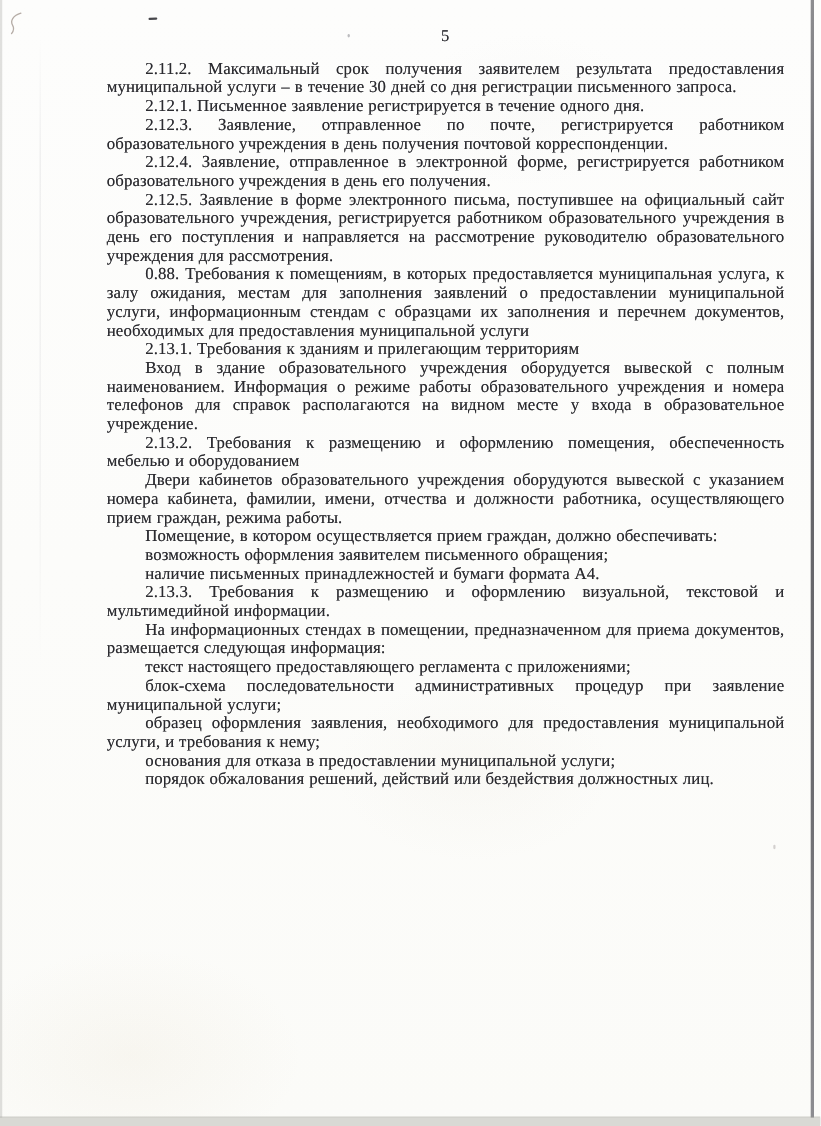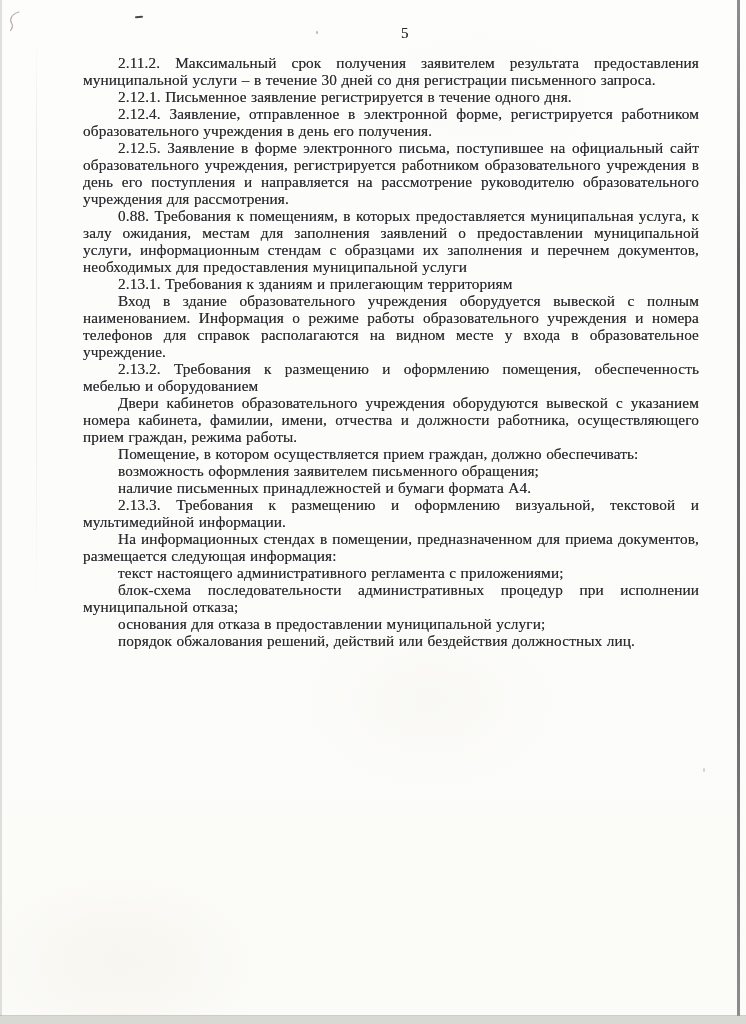--- a/index.html
+++ b/index.html
@@ -29,21 +29,21 @@
     left: 97px;
     width: 616px;
     text-align: center;
     font-size: 15px;
     letter-spacing: 0.5px;
     text-shadow: 0 0 0.6px rgba(43,43,48,0.65);
   }
   .text-block {
     position: absolute;
     top: 54px;
-    left: 83px;
+    left: 97px;
     width: 616px;
   }
   .text-block p {
     margin: 0;
     padding: 0;
     font-size: 15.3px;
     line-height: 17px;
     text-align: justify;
     text-indent: 35px;
     letter-spacing: 0.1px;
@@ -137,34 +137,36 @@
   <div class="mark-dash"></div>
   <div class="speck-1"></div>
   <div class="speck-2"></div>
   <div class="crease-left"></div>
 
   <div class="page-number">5</div>
 
   <div class="text-block">
     <p>2.11.2. Максимальный срок получения заявителем результата предоставления муниципальной услуги – в течение 30 дней со дня регистрации письменного запроса.</p>
     <p>2.12.1. Письменное заявление регистрируется в течение одного дня.</p>
+    <p>2.12.3. Заявление, отправленное по почте, регистрируется работником образовательного учреждения в день получения почтовой корреспонденции.</p>
     <p>2.12.4. Заявление, отправленное в электронной форме, регистрируется работником образовательного учреждения в день его получения.</p>
     <p>2.12.5. Заявление в форме электронного письма, поступившее на официальный сайт образовательного учреждения, регистрируется работником образовательного учреждения в день его поступления и направляется на рассмотрение руководителю образовательного учреждения для рассмотрения.</p>
     <p>0.88. Требования к помещениям, в которых предоставляется муниципальная услуга, к залу ожидания, местам для заполнения заявлений о предоставлении муниципальной услуги, информационным стендам с образцами их заполнения и перечнем документов, необходимых для предоставления муниципальной услуги</p>
     <p>2.13.1. Требования к зданиям и прилегающим территориям</p>
     <p>Вход в здание образовательного учреждения оборудуется вывеской с полным наименованием. Информация о режиме работы образовательного учреждения и номера телефонов для справок располагаются на видном месте у входа в образовательное учреждение.</p>
     <p>2.13.2. Требования к размещению и оформлению помещения, обеспеченность мебелью и оборудованием</p>
     <p>Двери кабинетов образовательного учреждения оборудуются вывеской с указанием номера кабинета, фамилии, имени, отчества и должности работника, осуществляющего прием граждан, режима работы.</p>
     <p>Помещение, в котором осуществляется прием граждан, должно обеспечивать:</p>
     <p>возможность оформления заявителем письменного обращения;</p>
     <p>наличие письменных принадлежностей и бумаги формата А4.</p>
     <p>2.13.3. Требования к размещению и оформлению визуальной, текстовой и мультимедийной информации.</p>
     <p>На информационных стендах в помещении, предназначенном для приема документов, размещается следующая информация:</p>
-    <p>текст настоящего административного регламента с приложениями;</p>
-    <p>блок-схема последовательности административных процедур при исполнении муниципальной отказа;</p>
+    <p>текст настоящего предоставляющего регламента с приложениями;</p>
+    <p>блок-схема последовательности административных процедур при заявление муниципальной услуги;</p>
+    <p>образец оформления заявления, необходимого для предоставления муниципальной услуги, и требования к нему;</p>
     <p>основания для отказа в предоставлении муниципальной услуги;</p>
     <p>порядок обжалования решений, действий или бездействия должностных лиц.</p>
   </div>
 
   <div class="edge-right"></div>
   <div class="edge-left"></div>
   <div class="edge-bottom"></div>
 
 </div>
 

